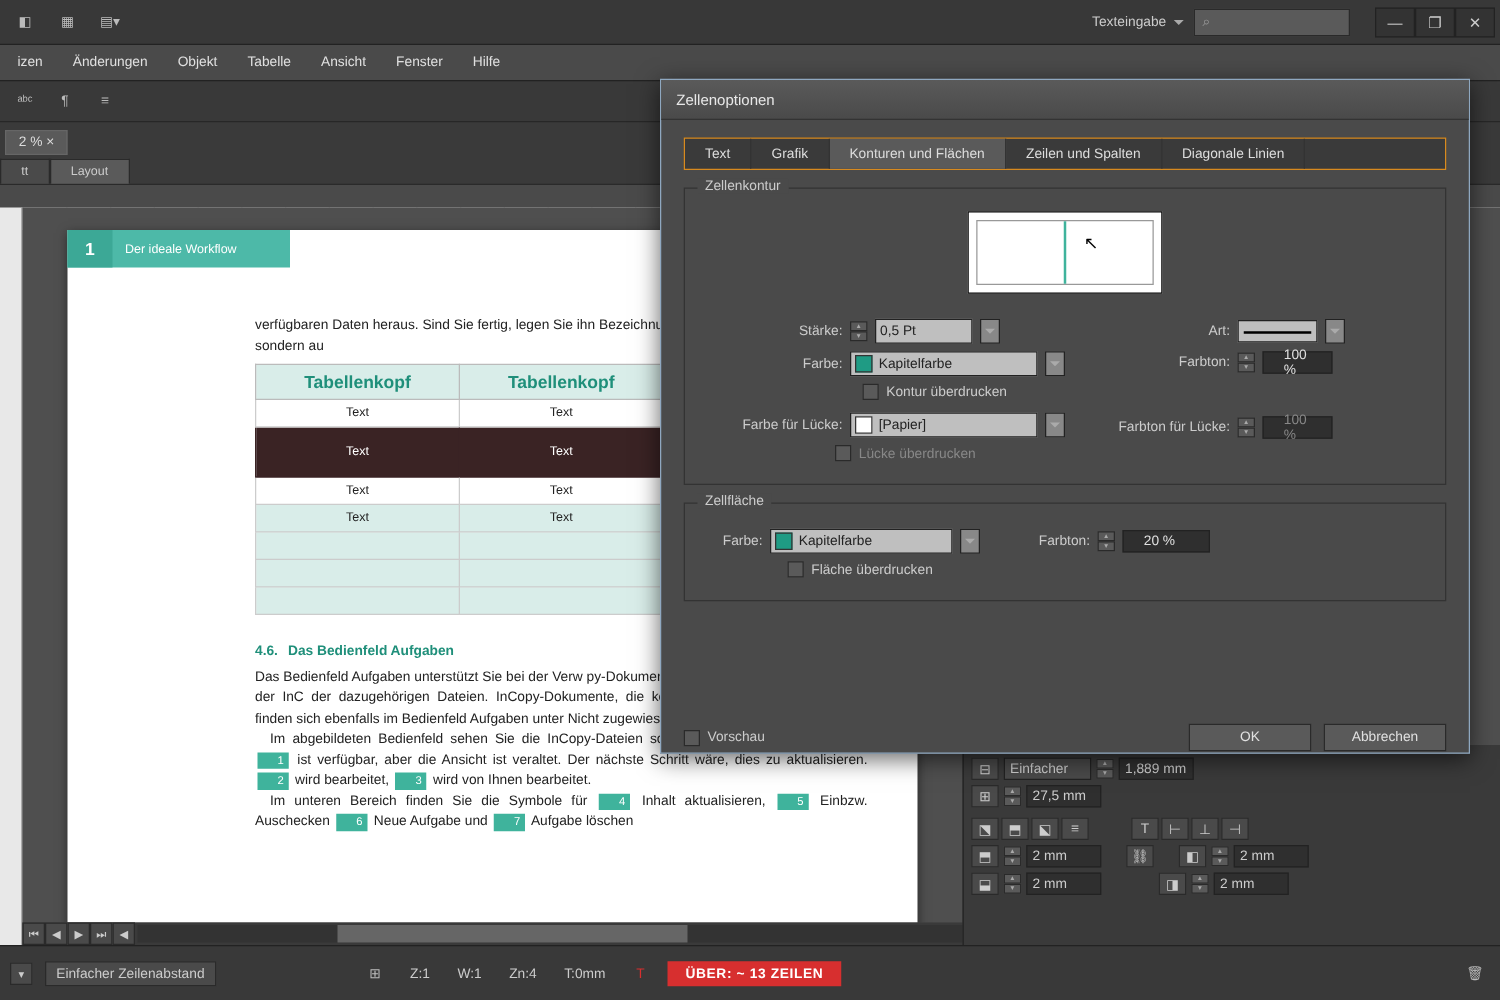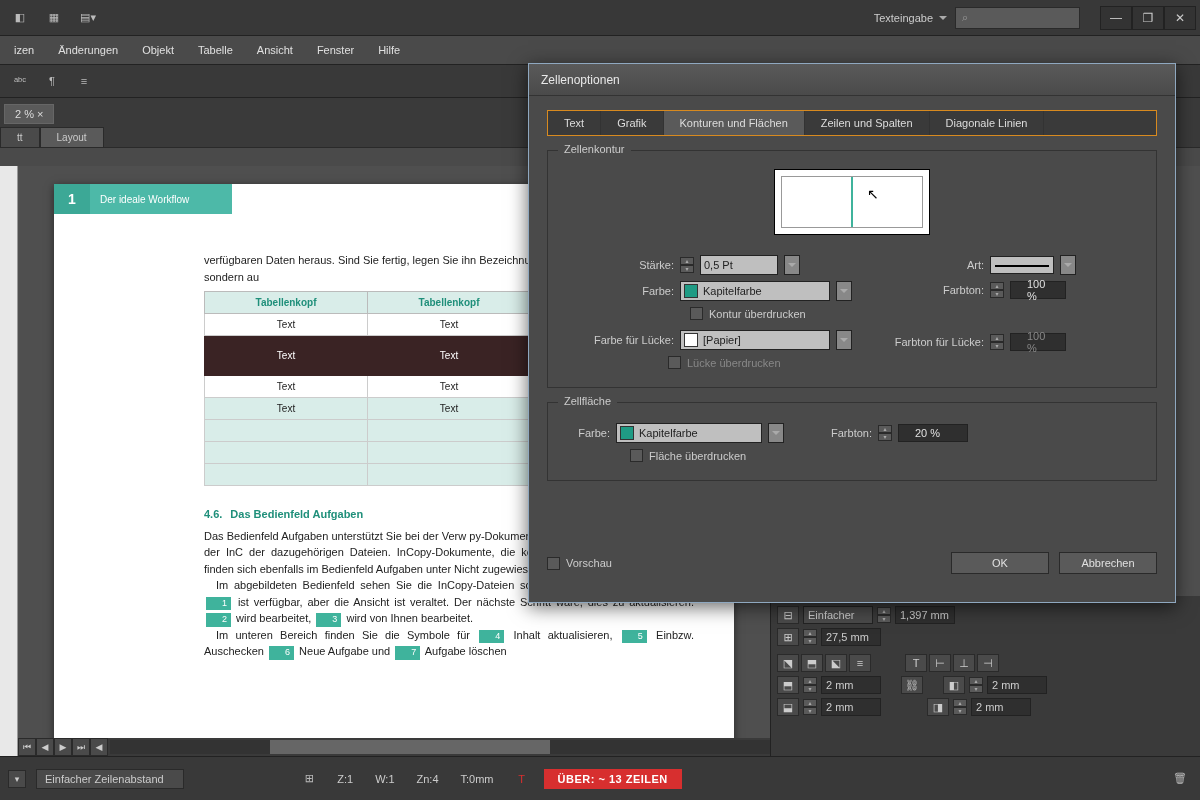--- a/index.html
+++ b/index.html
@@ -26,21 +26,21 @@
 .ruler-h .tick{position:absolute;top:0;height:18px;border-left:1px solid #666;font-size:8px;color:#333;padding-left:1px}
 .ruler-v{width:18px;background:#e8e8e8;border-right:1px solid #999;position:absolute;left:0;top:0;bottom:0}
 .workspace{position:absolute;left:0;right:0;top:166px;bottom:44px;background:#4a4a4a}
 .canvas-area{position:absolute;left:18px;top:0;right:0;bottom:18px;background:#4f4f4f;overflow:hidden}
 .page{position:absolute;left:36px;top:18px;width:680px;height:720px;background:#fff;box-shadow:0 2px 8px rgba(0,0,0,.5);padding:0}
 .page-header{background:#4db9a8;color:#fff;height:30px;display:flex;align-items:center;width:178px}
 .page-num{background:#3ca896;width:36px;height:30px;display:flex;align-items:center;justify-content:center;font-weight:bold;font-size:14px}
 .page-title{padding:0 10px;font-size:10px}
 .page-body{padding:38px 40px 0 150px;color:#222;font-size:11px;line-height:1.5;font-family:Georgia,serif}
 .tbl{width:100%;border-collapse:collapse;margin:6px 0}
-.tbl th{background:#d9ede9;color:#1f8f7a;font-weight:bold;padding:3px;font-size:10px;border:1px solid #bbb}
+.tbl th{background:#d9ede9;color:#1f8f7a;font-weight:bold;padding:3px;font-size:14px;border:1px solid #bbb}
 .tbl td{padding:3px;text-align:center;border:1px solid #ccc;font-size:10px;color:#222}
 .tbl tr.dark td{background:#3a2324;color:#fff;border:1px solid #3a2324}
 .tbl tr.band td{background:#d9ede9}
 .h2{color:#1f8f7a;font-weight:bold;font-size:13px;margin:18px 0 4px}
 .h2 .num{margin-right:8px}
 .inline-num{display:inline-block;background:#3fb39c;color:#fff;padding:0 4px;font-size:9px;margin:0 2px}
 .hscroll{position:absolute;left:18px;right:0;bottom:0;height:18px;background:#3a3a3a;display:flex;align-items:center}
 .nav-btn{width:18px;height:18px;background:#4a4a4a;border:1px solid #2a2a2a;display:flex;align-items:center;justify-content:center;font-size:9px;color:#ccc}
 .scroll-track{flex:1;height:14px;background:#333;position:relative;margin:0 2px}
 .scroll-thumb{position:absolute;left:160px;width:280px;height:14px;background:#666}
@@ -74,21 +74,21 @@
 .spinner div{height:8px;background:#5a5a5a;border:1px solid #2a2a2a;font-size:6px;text-align:center;line-height:6px;color:#aaa}
 .num-field{width:56px;height:18px;background:#2f2f2f;border:1px solid #222;color:#e0e0e0;padding:0 16px;display:flex;align-items:center}
 .color-dd{height:20px;background:#bfbfbf;border:1px solid #222;display:flex;align-items:center;padding:0 3px;gap:5px;color:#222}
 .swatch{width:14px;height:14px;border:1px solid #333}
 .dd-btn{width:16px;height:20px;background:#888;border:1px solid #222;display:flex;align-items:center;justify-content:center}
 .line-dd{width:64px;height:18px;background:#bfbfbf;border:1px solid #222;position:relative}
 .line-dd::after{content:"";position:absolute;left:4px;right:4px;top:8px;border-top:2px solid #000}
 .chk{width:13px;height:13px;background:#5a5a5a;border:1px solid #2a2a2a}
 .chk-row{display:flex;align-items:flex-end;gap:6px;margin:4px 0 0 0}
 .dim{color:#888}
-.dlg-footer{position:absolute;left:18px;right:18px;bottom:28px;display:flex;align-items:center}
+.dlg-footer{position:absolute;left:18px;right:18px;bottom:1px;display:flex;align-items:center}
 .dlg-footer .sp{flex:1}
 .dlg-btn{width:98px;height:22px;background:#5a5a5a;border:1px solid #2a2a2a;display:flex;align-items:center;justify-content:center;color:#e0e0e0;margin-left:10px}
 .two-col{display:flex;gap:14px}
 .two-col>div{flex:1}
 </style>
 </head>
 <body>
 
 <div class="titlebar">
   <div class="tb-icons">
@@ -239,21 +239,21 @@
 </div>
 
 <div class="right-panel">
   <div class="rp-row">
     <div class="rp-icon">⊟</div>
     <div class="rp-dd">Einfacher</div>
     <div class="spinner">
         <div>▴</div>
         <div>▾</div>
       </div>
-    <div class="rp-field">1,397 mm</div>
+    <div class="rp-field">1,889 mm</div>
   </div>
   <div class="rp-row">
     <div class="rp-icon">⊞</div>
     <div class="spinner">
         <div>▴</div>
         <div>▾</div>
       </div>
     <div class="rp-field">27,5 mm</div>
   </div>
   <div class="rp-row" style="gap:2px;margin-top:8px">
@@ -296,21 +296,21 @@
     <div class="spinner">
         <div>▴</div>
         <div>▾</div>
       </div>
     <div class="rp-field">2 mm</div>
   </div>
 </div>
 
 <div class="statusbar">
   <div class="nav-btn">▾</div>
-  <div class="status-field" style="width:148px">Einfacher Zeilenabstand</div>
+  <div class="status-field" style="width:137px">Einfacher Zeilenabstand</div>
   <div class="sp" style="flex:.2"></div>
   <div class="ctrl-btn">⊞</div>
   <div class="status-seg">Z:1</div>
   <div class="status-seg">W:1</div>
   <div class="status-seg">Zn:4</div>
   <div class="status-seg">T:0mm</div>
   <div class="ctrl-btn" style="color:#d72f2f">T</div>
   <div class="overset">ÜBER:  ~ 13 ZEILEN</div>
   <div class="sp" style="flex:1"></div>
   <div class="ctrl-btn">🗑</div>

